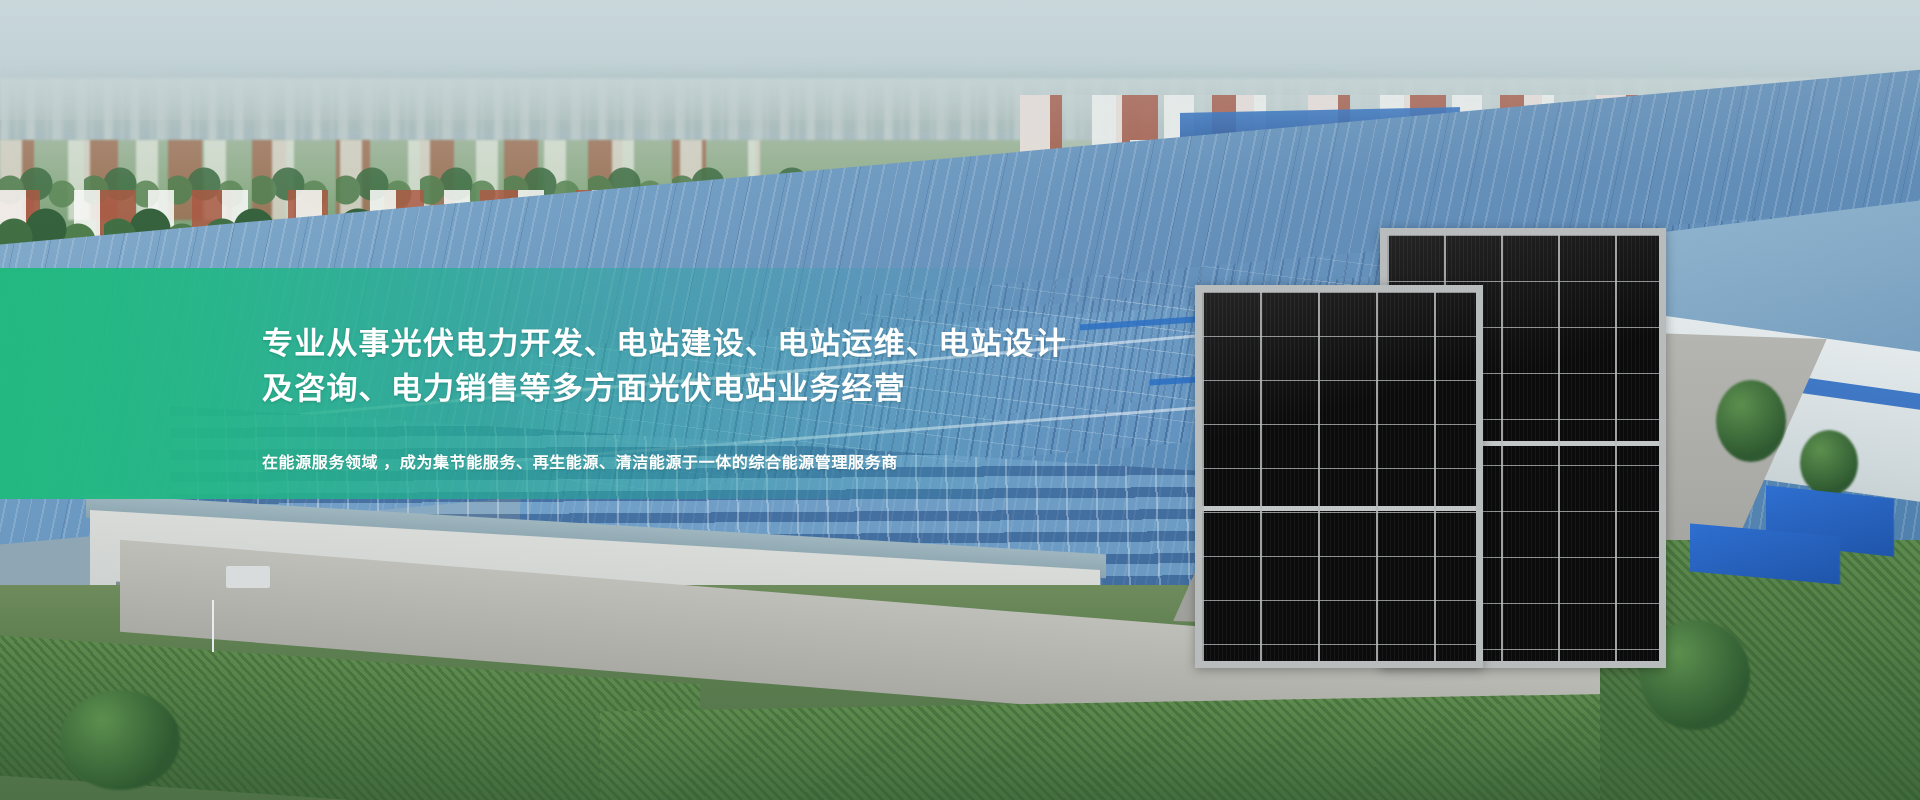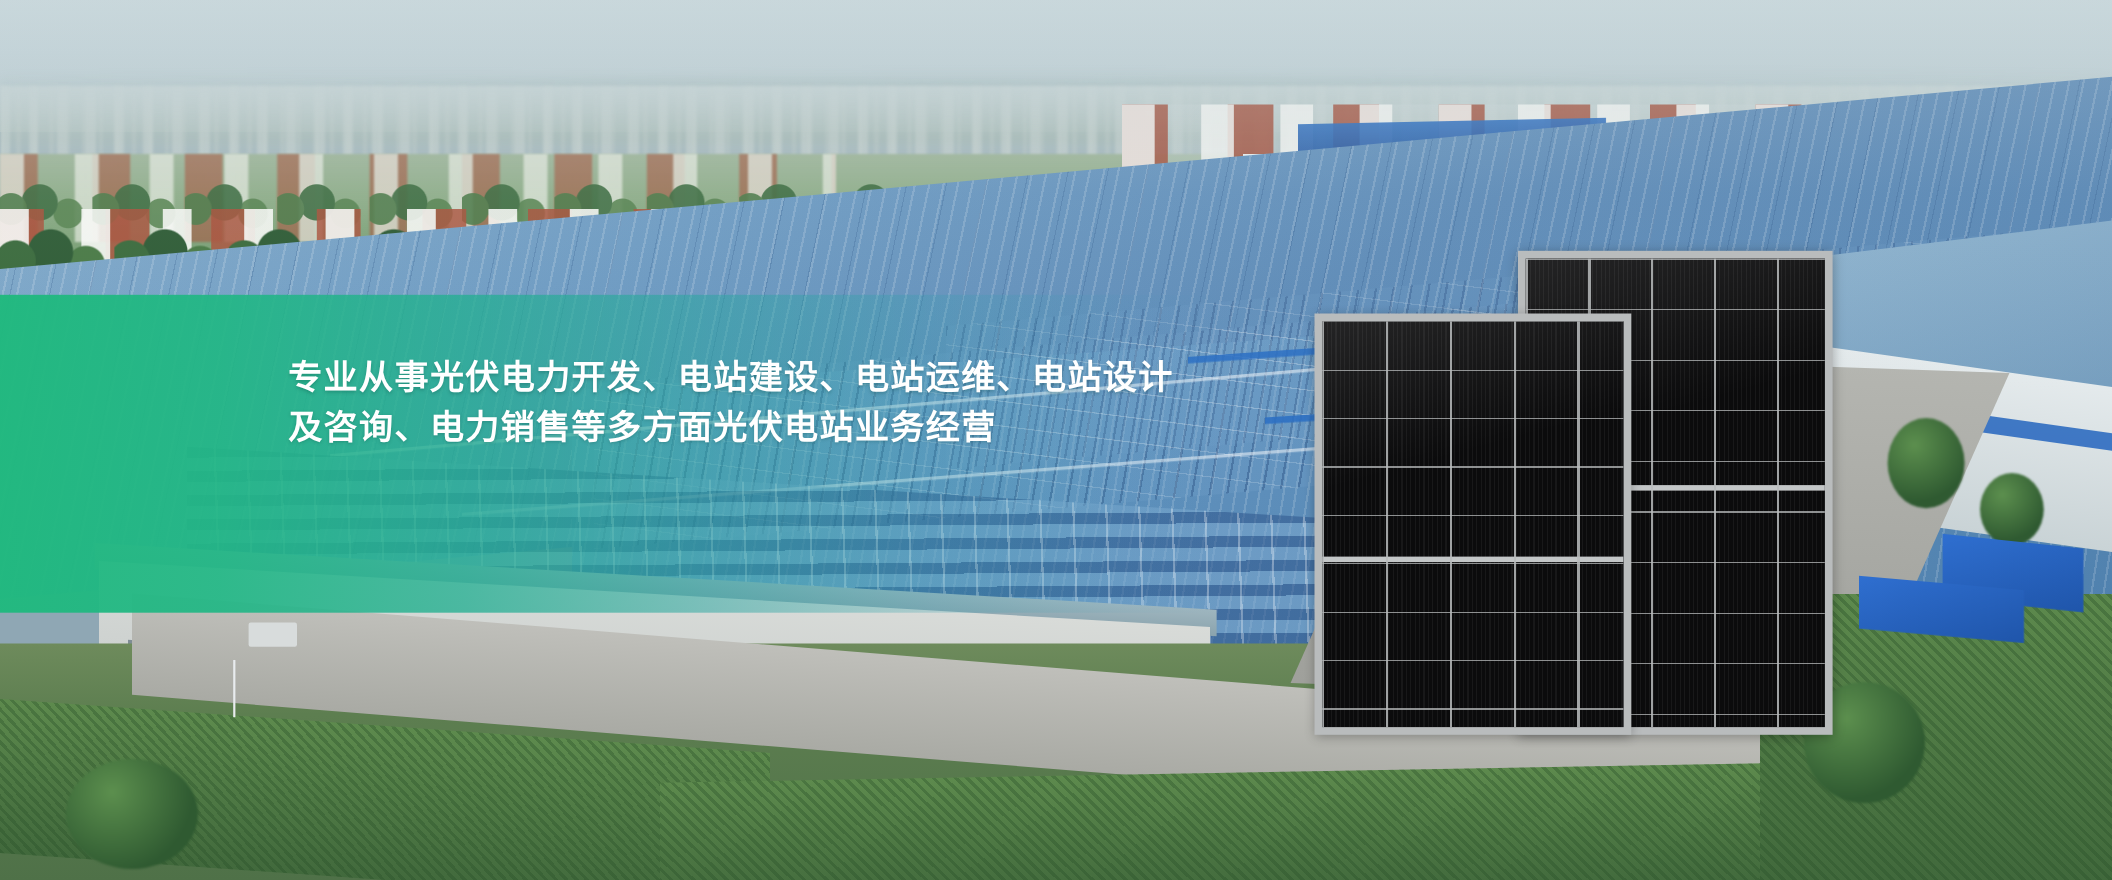--- a/index.html
+++ b/index.html
@@ -225,21 +225,21 @@
 
   
   .photo-wash{
     position:absolute;inset:0;
     background:linear-gradient(180deg, rgba(200,214,216,.30) 0%, rgba(200,214,216,.06) 22%, rgba(0,0,0,0) 45%);
     pointer-events:none;
   }
 
   
   .overlay{
-    position:absolute;left:0;top:268px;width:1112px;height:289px;
+    position:absolute;left:0;top:268px;width:1112px;height:231px;
     background:linear-gradient(90deg,
       rgba(32,185,126,.97) 0%,
       rgba(34,183,133,.93) 18%,
       rgba(36,175,146,.78) 38%,
       rgba(40,166,160,.52) 58%,
       rgba(46,158,172,.26) 76%,
       rgba(52,150,182,.06) 92%,
       rgba(56,146,188,0) 100%);
   }
   .overlay-inner{
@@ -382,20 +382,21 @@
     <div class="lamp" style="left:1488px;top:584px;height:60px;"></div>
     <div class="lamp" style="left:212px;top:600px;height:52px;"></div>
 
     <div class="photo-wash"></div>
   </div>
 
   <div class="overlay">
     <div class="overlay-inner">
       <div class="headline">专业从事光伏电力开发、电站建设、电站运维、电站设计
 及咨询、电力销售等多方面光伏电站业务经营</div>
+      <div class="subline">在能源服务领域 ，成为集节能服务、再生能源、清洁能源于一体的综合能源管理服务商</div>
     </div>
   </div>
 
   <div class="panel back">
     <div class="glass">
       <div class="mid"></div>
       <div class="sheen"></div>
     </div>
   </div>
 

